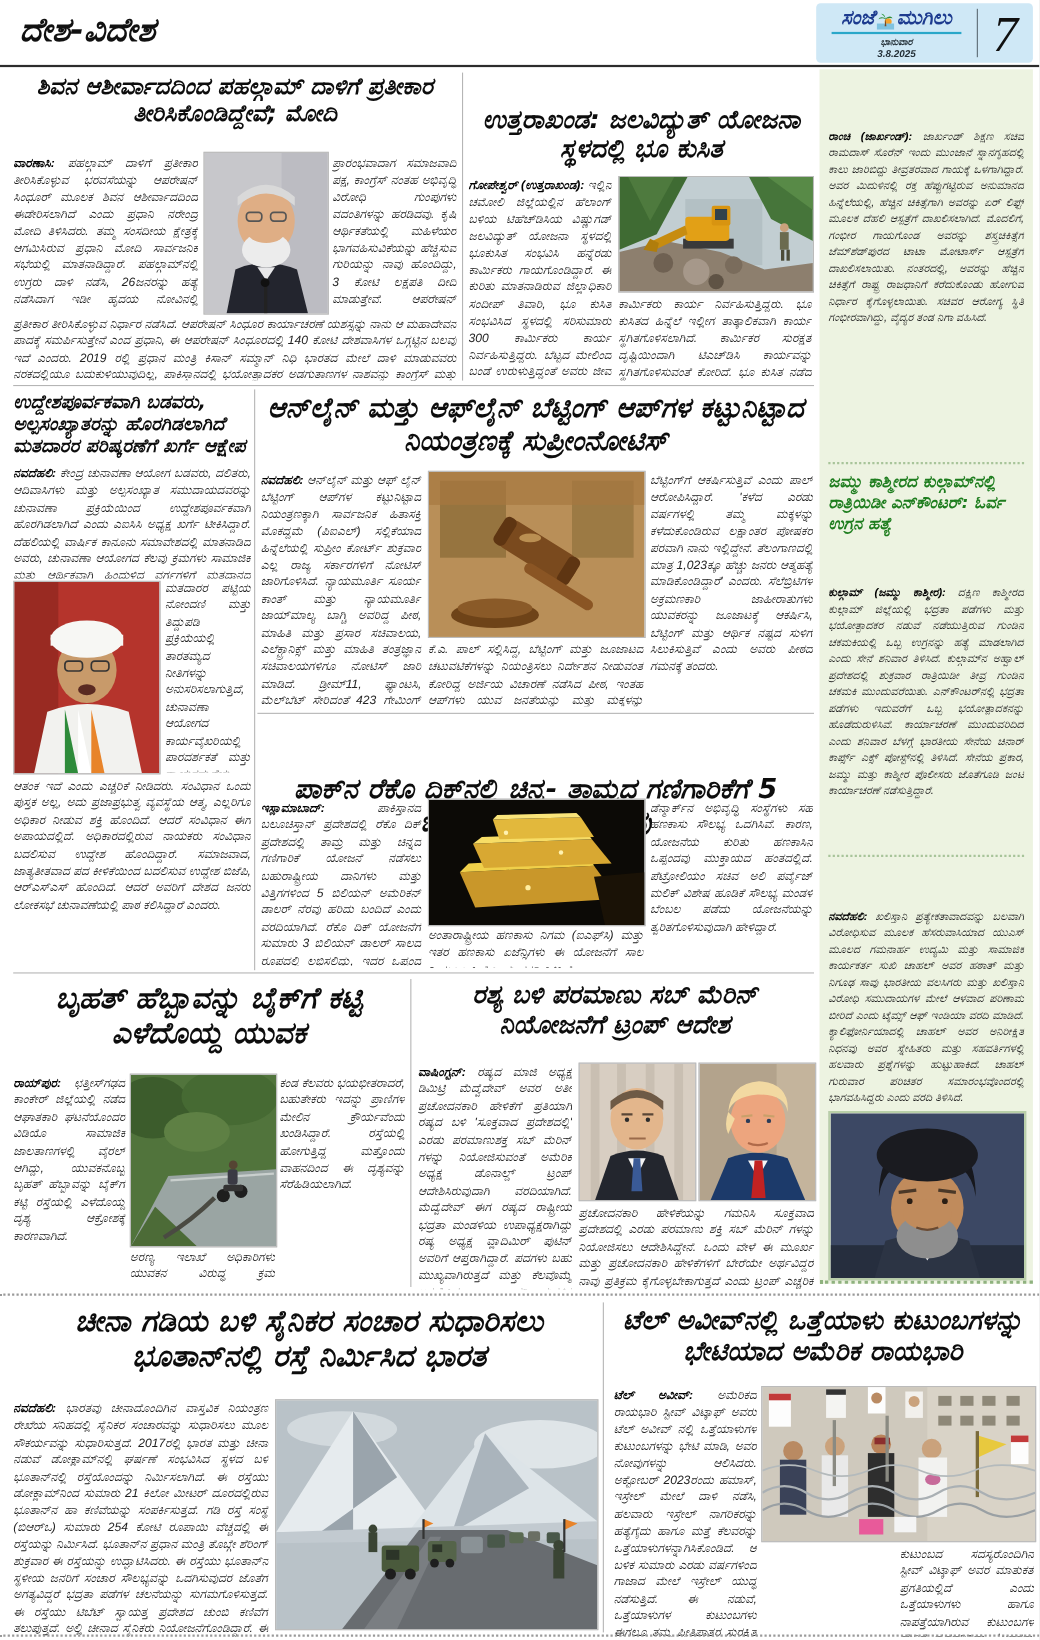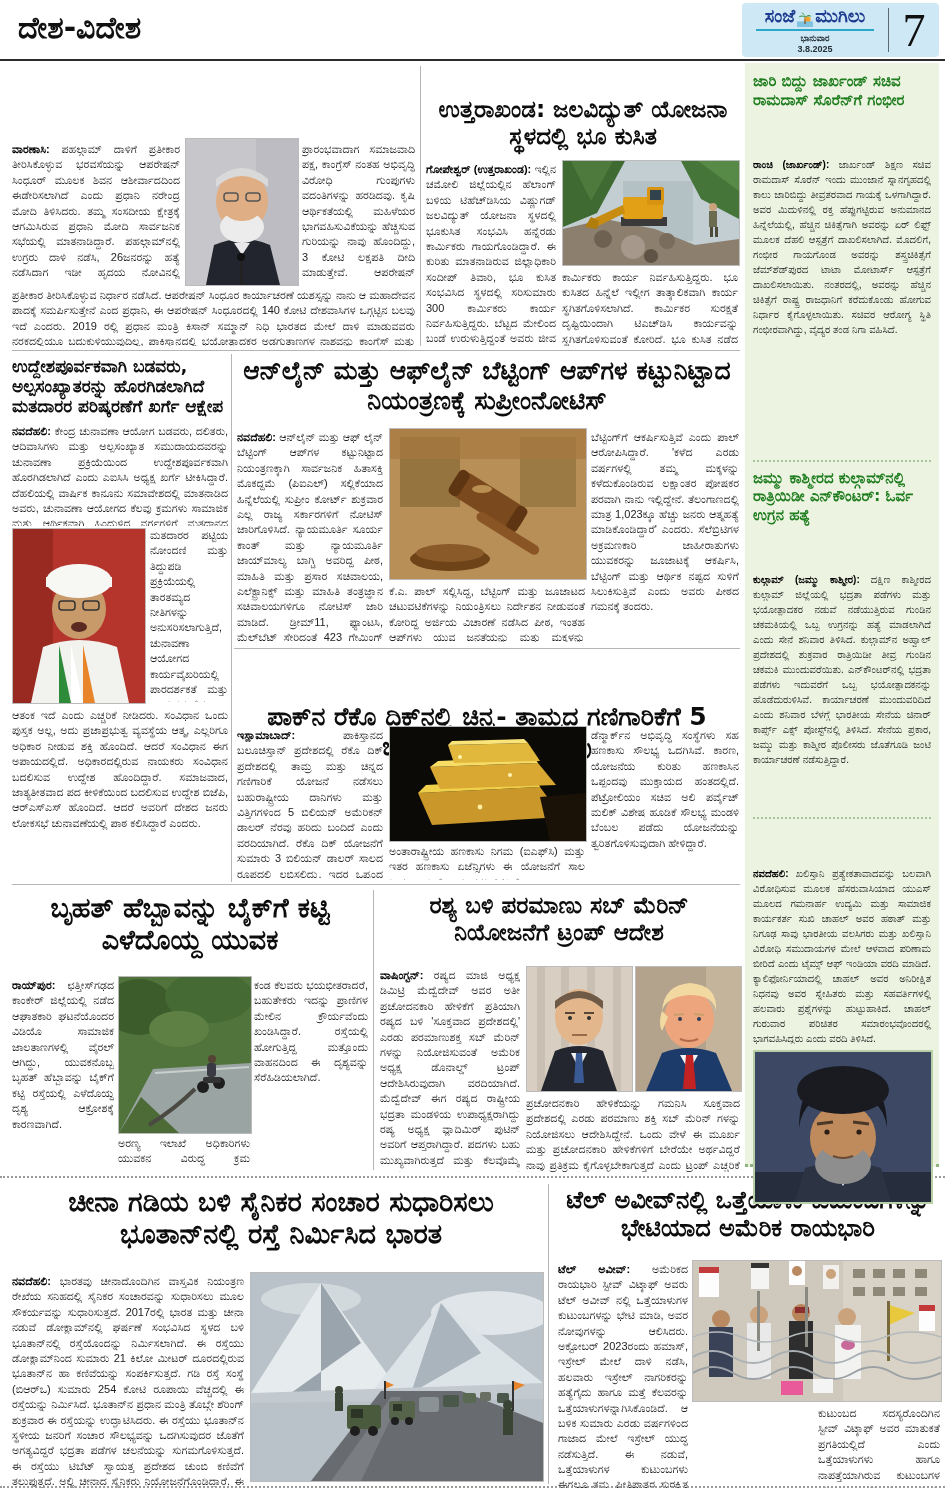--- a/index.html
+++ b/index.html
@@ -1,17 +1,17 @@
 <!DOCTYPE html>
 <html><head>
 <meta charset="utf-8">
 <style>
   html,body{margin:0;padding:0;background:#e8e8e8;}
   .page{position:relative;width:945px;height:1491px;background:#ffffff;overflow:hidden;
-        font-family:"Liberation Sans",sans-serif;color:#1c1c1c;}
+        font-family:"Liberation Sans",sans-serif;color:#1c1c1c;font-style:italic;}
   .hl{position:absolute;font-weight:bold;color:#0d0d0d;text-align:center;line-height:1.18;
       font-family:"DejaVu Sans","Liberation Sans",sans-serif;}
   .bd{position:absolute;font-size:11px;line-height:1.4;text-align:justify;overflow:hidden;color:#222;}
   .dl{font-weight:bold;color:#000;}
   .vr{position:absolute;width:1px;background:#b5b5b5;}
   .hr2{position:absolute;height:1px;background:#b5b5b5;}
   .dot{position:absolute;height:0;border-top:2px dotted #9aa69a;}
   .ph{position:absolute;overflow:hidden;background:#d8d8d8;}
   .ph svg{display:block;width:100%;height:100%;}
   
@@ -59,20 +59,21 @@
       </div>
       <div class="rule"></div>
       <div class="day">ಭಾನುವಾರ</div>
       <div class="date">3.8.2025</div>
     </div>
     <div class="div"></div>
     <div class="pg">7</div>
   </div>
   <div class="hdr-line"></div>
 
+  <div class="hl" style="left:12px;top:66px;width:403px;font-size:21px;">ಶಿವನ ಆಶೀರ್ವಾದದಿಂದ ಪಹಲ್ಗಾಮ್ ದಾಳಿಗೆ ಪ್ರತೀಕಾರ ತೀರಿಸಿಕೊಂಡಿದ್ದೇವೆ; ಮೋದಿ</div>
   <div class="bd" style="left:12px;top:142px;width:168px;height:140px;"><b class="dl">ವಾರಣಾಸಿ:</b> <span>ಪಹಲ್ಗಾಮ್ ದಾಳಿಗೆ ಪ್ರತೀಕಾರ ತೀರಿಸಿಕೊಳ್ಳುವ ಭರವಸೆಯನ್ನು ಆಪರೇಷನ್ ಸಿಂಧೂರ್ ಮೂಲಕ ಶಿವನ ಆಶೀರ್ವಾದದಿಂದ ಈಡೇರಿಸಲಾಗಿದೆ ಎಂದು ಪ್ರಧಾನಿ ನರೇಂದ್ರ ಮೋದಿ ತಿಳಿಸಿದರು. ತಮ್ಮ ಸಂಸದೀಯ ಕ್ಷೇತ್ರಕ್ಕೆ ಆಗಮಿಸಿರುವ ಪ್ರಧಾನಿ ಮೋದಿ ಸಾರ್ವಜನಿಕ ಸಭೆಯಲ್ಲಿ ಮಾತನಾಡಿದ್ದಾರೆ. ಪಹಲ್ಗಾಮ್‌ನಲ್ಲಿ ಉಗ್ರರು ದಾಳಿ ನಡೆಸಿ, 26ಜನರನ್ನು ಹತ್ಯೆ ನಡೆಸಿದಾಗ ಇಡೀ ಹೃದಯ ನೋವಿನಲ್ಲಿ ಮುಳುಗಿತ್ತು. ಆ ಮಹಾದೇವನ ಆಶೀರ್ವಾದದೊಂದಿಗೆ ನಮ್ಮ ಹೆಣ್ಣುಮಕ್ಕಳ ಸಿಂಧೂರದ ಅಳಿಸಿದವರ ವಿರುದ್ಧ</span></div>
   <div class="ph" style="left:185px;top:138px;width:112px;height:146px;border:1px solid #bbb;">
     <svg viewBox="0 0 112 146" preserveAspectRatio="none">
       <rect width="112" height="146" fill="#c7c7cb"></rect>
         <rect x="70" width="42" height="146" fill="#bcbcc2"></rect>
       <path d="M20,146 L28,106 Q56,94 84,106 L94,146 Z" fill="#23252e"></path>
       <path d="M48,104 L56,116 L64,104 Z" fill="#e8e8ea"></path>
       <ellipse cx="56" cy="62" rx="26" ry="30" fill="#dfae85"></ellipse>
       <ellipse cx="56" cy="88" rx="22" ry="16" fill="#ececec"></ellipse>
       <ellipse cx="56" cy="70" rx="18" ry="12" fill="#dfae85"></ellipse>
@@ -335,21 +336,20 @@
       <path d="M0,96 Q20,84 40,96 T80,96 T120,96 T160,96 T200,96 T248,96" stroke="#aab0b4" stroke-width="2" fill="none"></path>
       <path d="M0,112 Q20,100 40,112 T80,112 T120,112 T160,112 T200,112 T248,112" stroke="#9aa0a4" stroke-width="2" fill="none"></path>
       <path d="M0,76 Q24,66 48,76 T96,76 T144,76 T192,76 T248,76" stroke="#b4babc" stroke-width="1.6" fill="none"></path>
       <rect x="88" y="120" width="22" height="14" fill="#e85a9a"></rect>
         <rect x="120" y="118" width="20" height="14" fill="#f4f4f4"></rect>
     </svg>
   </div>
   <div class="bd" style="left:818px;top:1406px;width:122px;height:82px;">ಕುಟುಂಬದ ಸದಸ್ಯರೊಂದಿಗಿನ ಸ್ಟೀವ್ ವಿಟ್ಕಾಫ್ ಅವರ ಮಾತುಕತೆ ಪ್ರಗತಿಯಲ್ಲಿದೆ ಎಂದು ಒತ್ತೆಯಾಳುಗಳು ಹಾಗೂ ನಾಪತ್ತೆಯಾಗಿರುವ ಕುಟುಂಬಗಳ ವೇದಿಕೆ ದೃಢಪಡಿಸಿದ್ದು, 'ಅವರನ್ನು ಮನೆಗೆ ಕರೆ ತನ್ನಿ' ಹಾಗೂ 'ನಮಗೆ ನಿಮ್ಮ ನೆರವು ಬೇಕಾಗಿದೆ' ಎಂದು ಕೂಗಿದ ವಿಡಿಯೋಗಳನ್ನು ಹಂಚಿಕೊಂಡಿವೆ.</div>
 
   <div class="panel">
-    <div class="phl">ಜಾರಿ ಬಿದ್ದು ಜಾರ್ಖಂಡ್ ಸಚಿವ ರಾಮದಾಸ್ ಸೊರೆನ್‌ಗೆ ಗಂಭೀರ</div>
     <div class="pbd" style="height:296px;"><b class="dl">ರಾಂಚಿ (ಜಾರ್ಖಂಡ್):</b> <span>ಜಾರ್ಖಂಡ್ ಶಿಕ್ಷಣ ಸಚಿವ ರಾಮದಾಸ್ ಸೊರೆನ್ ಇಂದು ಮುಂಜಾನೆ ಸ್ನಾನಗೃಹದಲ್ಲಿ ಕಾಲು ಜಾರಿಬಿದ್ದು ತೀವ್ರತರವಾದ ಗಾಯಕ್ಕೆ ಒಳಗಾಗಿದ್ದಾರೆ. ಅವರ ಮಿದುಳಿನಲ್ಲಿ ರಕ್ತ ಹೆಪ್ಪುಗಟ್ಟಿರುವ ಅನುಮಾನದ ಹಿನ್ನೆಲೆಯಲ್ಲಿ, ಹೆಚ್ಚಿನ ಚಿಕಿತ್ಸೆಗಾಗಿ ಅವರನ್ನು ಏರ್ ಲಿಫ್ಟ್ ಮೂಲಕ ದೆಹಲಿ ಆಸ್ಪತ್ರೆಗೆ ದಾಖಲಿಸಲಾಗಿದೆ. ಮೊದಲಿಗೆ, ಗಂಭೀರ ಗಾಯಗೊಂಡ ಅವರನ್ನು ಶಸ್ತ್ರಚಿಕಿತ್ಸೆಗೆ ಜೆಮ್‌ಶೆಡ್‌ಪುರದ ಟಾಟಾ ಮೋಟಾರ್ಸ್ ಆಸ್ಪತ್ರೆಗೆ ದಾಖಲಿಸಲಾಯಿತು. ನಂತರದಲ್ಲಿ, ಅವರನ್ನು ಹೆಚ್ಚಿನ ಚಿಕಿತ್ಸೆಗೆ ರಾಷ್ಟ್ರ ರಾಜಧಾನಿಗೆ ಕರೆದುಕೊಂಡು ಹೋಗುವ ನಿರ್ಧಾರ ಕೈಗೊಳ್ಳಲಾಯಿತು. ಸಚಿವರ ಆರೋಗ್ಯ ಸ್ಥಿತಿ ಗಂಭೀರವಾಗಿದ್ದು, ವೈದ್ಯರ ತಂಡ ನಿಗಾ ವಹಿಸಿದೆ.</span></div>
     <div class="psep"></div>
     <div class="phl">ಜಮ್ಮು ಕಾಶ್ಮೀರದ ಕುಲ್ಗಾಮ್‌ನಲ್ಲಿ ರಾತ್ರಿಯಿಡೀ ಎನ್‌ಕೌಂಟರ್: ಓರ್ವ ಉಗ್ರನ ಹತ್ಯೆ</div>
     <div class="pbd" style="height:238px;"><b class="dl">ಕುಲ್ಗಾಮ್ (ಜಮ್ಮು ಕಾಶ್ಮೀರ):</b> <span>ದಕ್ಷಿಣ ಕಾಶ್ಮೀರದ ಕುಲ್ಗಾಮ್ ಜಿಲ್ಲೆಯಲ್ಲಿ ಭದ್ರತಾ ಪಡೆಗಳು ಮತ್ತು ಭಯೋತ್ಪಾದಕರ ನಡುವೆ ನಡೆಯುತ್ತಿರುವ ಗುಂಡಿನ ಚಕಮಕಿಯಲ್ಲಿ ಒಬ್ಬ ಉಗ್ರನನ್ನು ಹತ್ಯೆ ಮಾಡಲಾಗಿದೆ ಎಂದು ಸೇನೆ ಶನಿವಾರ ತಿಳಿಸಿದೆ. ಕುಲ್ಗಾಮ್‌ನ ಅಹ್ವಾಲ್ ಪ್ರದೇಶದಲ್ಲಿ ಶುಕ್ರವಾರ ರಾತ್ರಿಯಿಡೀ ತೀವ್ರ ಗುಂಡಿನ ಚಕಮಕಿ ಮುಂದುವರೆಯಿತು. ಎನ್‌ಕೌಂಟರ್‌ನಲ್ಲಿ ಭದ್ರತಾ ಪಡೆಗಳು ಇದುವರೆಗೆ ಒಬ್ಬ ಭಯೋತ್ಪಾದಕನನ್ನು ಹೊಡೆದುರುಳಿಸಿವೆ. ಕಾರ್ಯಾಚರಣೆ ಮುಂದುವರಿದಿದೆ ಎಂದು ಶನಿವಾರ ಬೆಳಗ್ಗೆ ಭಾರತೀಯ ಸೇನೆಯ ಚಿನಾರ್ ಕಾರ್ಪ್ಸ್ ಎಕ್ಸ್ ಪೋಸ್ಟ್‌ನಲ್ಲಿ ತಿಳಿಸಿದೆ. ಸೇನೆಯ ಪ್ರಕಾರ, ಜಮ್ಮು ಮತ್ತು ಕಾಶ್ಮೀರ ಪೊಲೀಸರು ಜೊತೆಗೂಡಿ ಜಂಟಿ ಕಾರ್ಯಾಚರಣೆ ನಡೆಸುತ್ತಿದ್ದಾರೆ.</span></div>
     <div class="psep"></div>
     <div class="pbd" style="height:178px;"><b class="dl">ನವದೆಹಲಿ:</b> <span>ಖಲಿಸ್ತಾನಿ ಪ್ರತ್ಯೇಕತಾವಾದವನ್ನು ಬಲವಾಗಿ ವಿರೋಧಿಸುವ ಮೂಲಕ ಹೆಸರುವಾಸಿಯಾದ ಯುಎಸ್ ಮೂಲದ ಗಮನಾರ್ಹ ಉದ್ಯಮಿ ಮತ್ತು ಸಾಮಾಜಿಕ ಕಾರ್ಯಕರ್ತ ಸುಖಿ ಚಾಹಲ್ ಅವರ ಹಠಾತ್ ಮತ್ತು ನಿಗೂಢ ಸಾವು ಭಾರತೀಯ ವಲಸಿಗರು ಮತ್ತು ಖಲಿಸ್ತಾನಿ ವಿರೋಧಿ ಸಮುದಾಯಗಳ ಮೇಲೆ ಆಳವಾದ ಪರಿಣಾಮ ಬೀರಿದೆ ಎಂದು ಟೈಮ್ಸ್ ಆಫ್ ಇಂಡಿಯಾ ವರದಿ ಮಾಡಿದೆ. ಕ್ಯಾಲಿಫೋರ್ನಿಯಾದಲ್ಲಿ ಚಾಹಲ್ ಅವರ ಅನಿರೀಕ್ಷಿತ ನಿಧನವು ಅವರ ಸ್ನೇಹಿತರು ಮತ್ತು ಸಹವರ್ತಿಗಳಲ್ಲಿ ಹಲವಾರು ಪ್ರಶ್ನೆಗಳನ್ನು ಹುಟ್ಟುಹಾಕಿದೆ. ಚಾಹಲ್ ಗುರುವಾರ ಪರಿಚಿತರ ಸಮಾರಂಭವೊಂದರಲ್ಲಿ ಭಾಗವಹಿಸಿದ್ದರು ಎಂದು ವರದಿ ತಿಳಿಸಿದೆ.</span></div>
     <div class="ph" style="position:relative;left:0;top:6px;width:176px;height:150px;border:2px solid #b9cfa8;">
       <svg viewBox="0 0 176 150" preserveAspectRatio="none">
         <rect width="176" height="150" fill="#3c4864"></rect>
         <rect x="0" y="120" width="176" height="30" fill="#262e3e"></rect>

